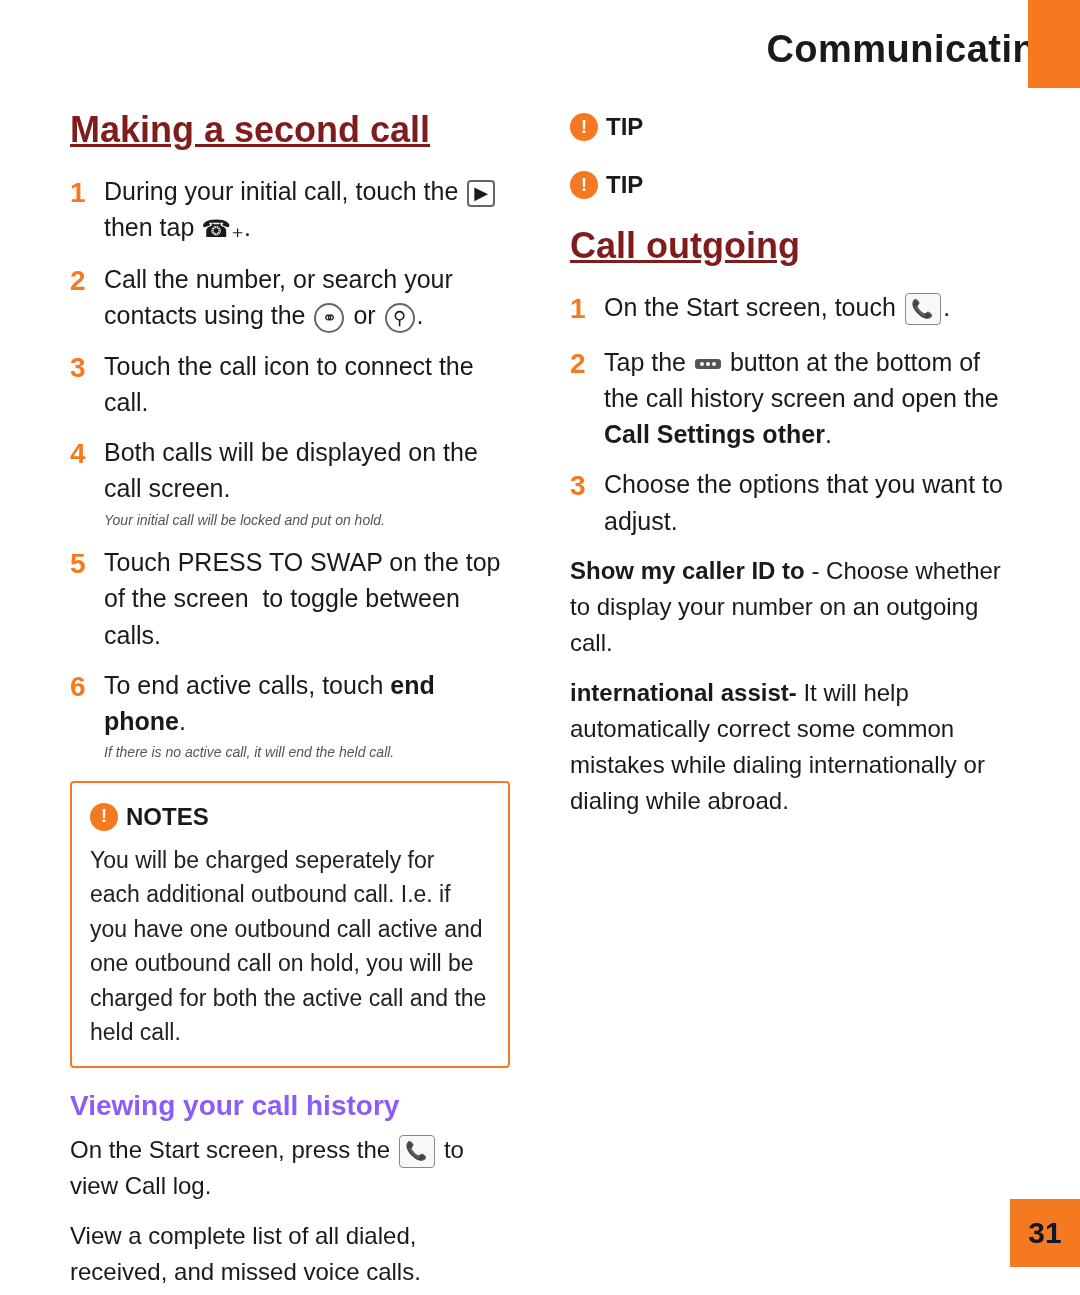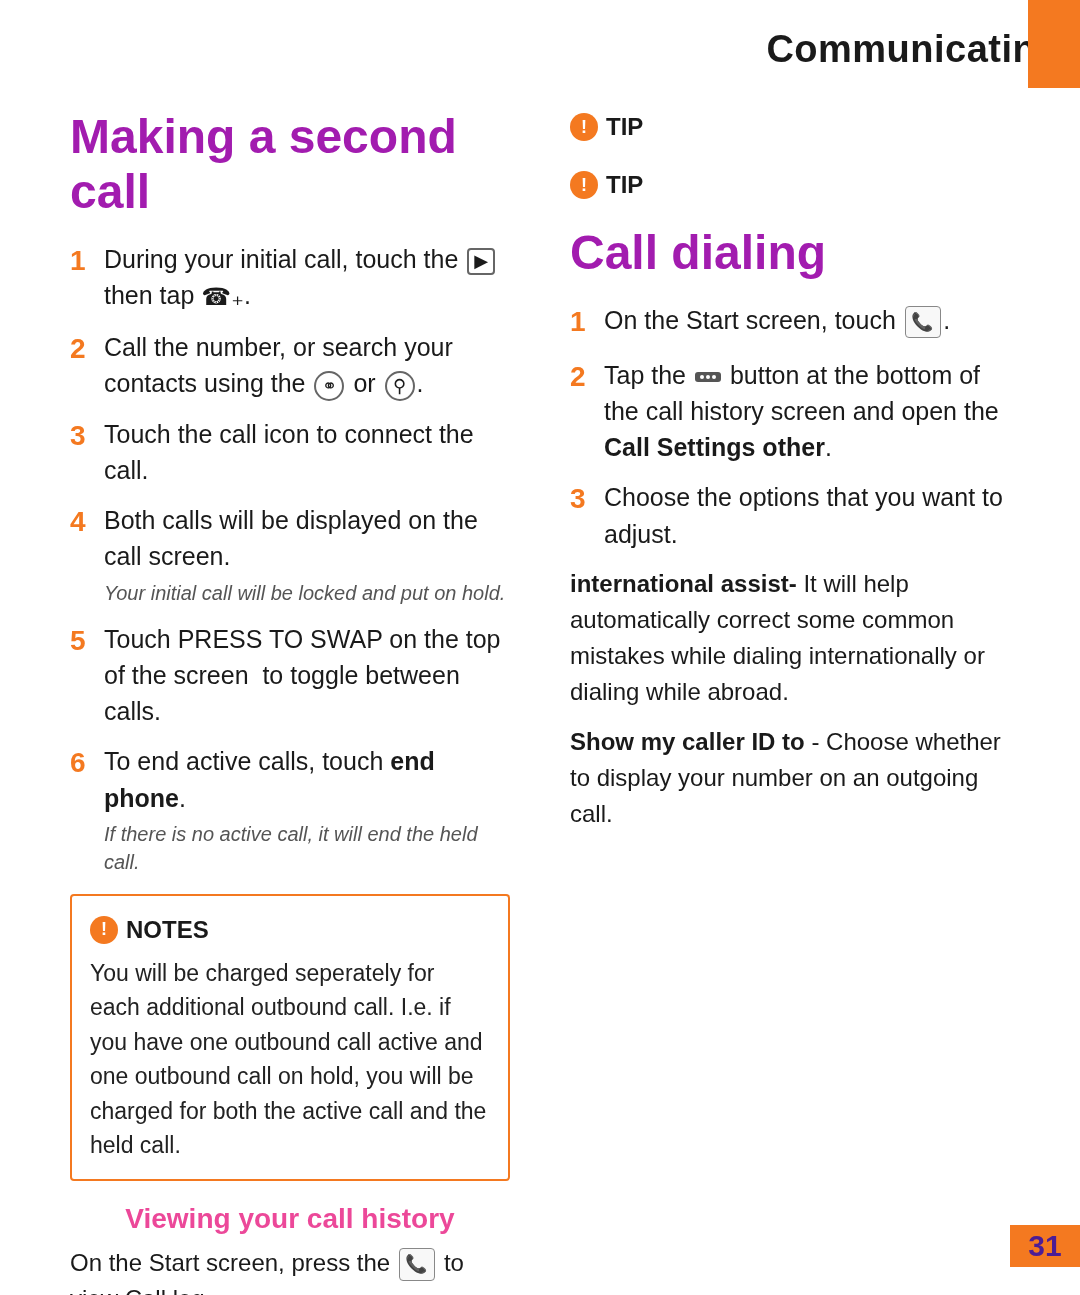--- a/index.html
+++ b/index.html
@@ -54,24 +54,25 @@
       min-width: 0;
     }
 
     .right-col {
       flex: 1;
       min-width: 0;
     }
 
     
     .section-title {
-      font-size: 48px;
-      font-weight: 900;
-      color: #a21caf;
+      font-size: 36px;
+      font-weight: 900;
+      color: #7f1d1d;
       margin-bottom: 22px;
+      text-decoration: underline;
     }
 
     
     .numbered-list {
       list-style: none;
       margin-bottom: 10px;
     }
 
     .numbered-list li {
       display: flex;
@@ -87,21 +88,21 @@
       color: #f47920;
       min-width: 34px;
       margin-top: 0px;
     }
 
     .li-content {
       flex: 1;
     }
 
     .li-sub {
-      font-size: 20px;
+      font-size: 14px;
       color: #555;
       margin-top: 4px;
       line-height: 1.4;
       font-style: italic;
     }
 
     
     .icon-inline {
       display: inline-block;
       border: 2px solid #666;
@@ -187,23 +188,22 @@
       border-radius: 50%;
       color: white;
       font-weight: 900;
       font-size: 18px;
     }
 
     
     .sub-section-title {
       font-size: 28px;
       font-weight: 900;
-      color: #ec4899;
+      color: #8b5cf6;
       margin: 18px 0 10px 0;
-      text-align: center;
     }
 
     .paragraph {
       font-size: 24px;
       line-height: 1.5;
       color: #1a1a1a;
       margin-bottom: 14px;
     }
     .menu-icon-dots {
       display: inline-flex;
@@ -237,25 +237,25 @@
       margin: 0 2px;
       font-size: 18px;
     }
 
     
     .page-number {
       position: absolute;
       bottom: 28px;
       right: 0;
       background: #f47920;
-      color: #4c1d95;
+      color: #0f172a;
       font-size: 30px;
       font-weight: 700;
       width: 70px;
-      height: 42px;
+      height: 68px;
       display: flex;
       align-items: center;
       justify-content: center;
     }
   </style>
 </head>
 <body>
 
 <div class="header">
   <span class="header-title">Communicating</span>
@@ -346,21 +346,21 @@
       </div>
     </div>
 
     <div class="tip-box">
       <div class="tip-header">
         <span class="tip-icon">!</span>
         <span>TIP</span>
       </div>
     </div>
 
-    <div class="section-title">Call dialing</div>
+    <div class="section-title">Call outgoing</div>
 
 
     <ul class="numbered-list">
 
       <li>
         <span class="num">1</span>
         <span class="li-content">
           On the Start screen, touch
           <span class="phone-icon-box">📞</span>.
         </span>
@@ -381,24 +381,24 @@
 
       <li>
         <span class="num">3</span>
         <span class="li-content">Choose the options that you want to adjust.</span>
       </li>
 
     </ul>
 
 
     <p class="paragraph">
+      <strong>Show my caller ID to</strong> - Choose whether to display your number on an outgoing call.
+    </p>
+
+    <p class="paragraph">
       <strong>international assist-</strong> It will help automatically correct some common mistakes while dialing internationally or dialing while abroad.
     </p>
 
-    <p class="paragraph">
-      <strong>Show my caller ID to</strong> - Choose whether to display your number on an outgoing call.
-    </p>
-
   </div>
 
 </div>
 
 <div class="page-number">31</div>
 
 </body></html>

